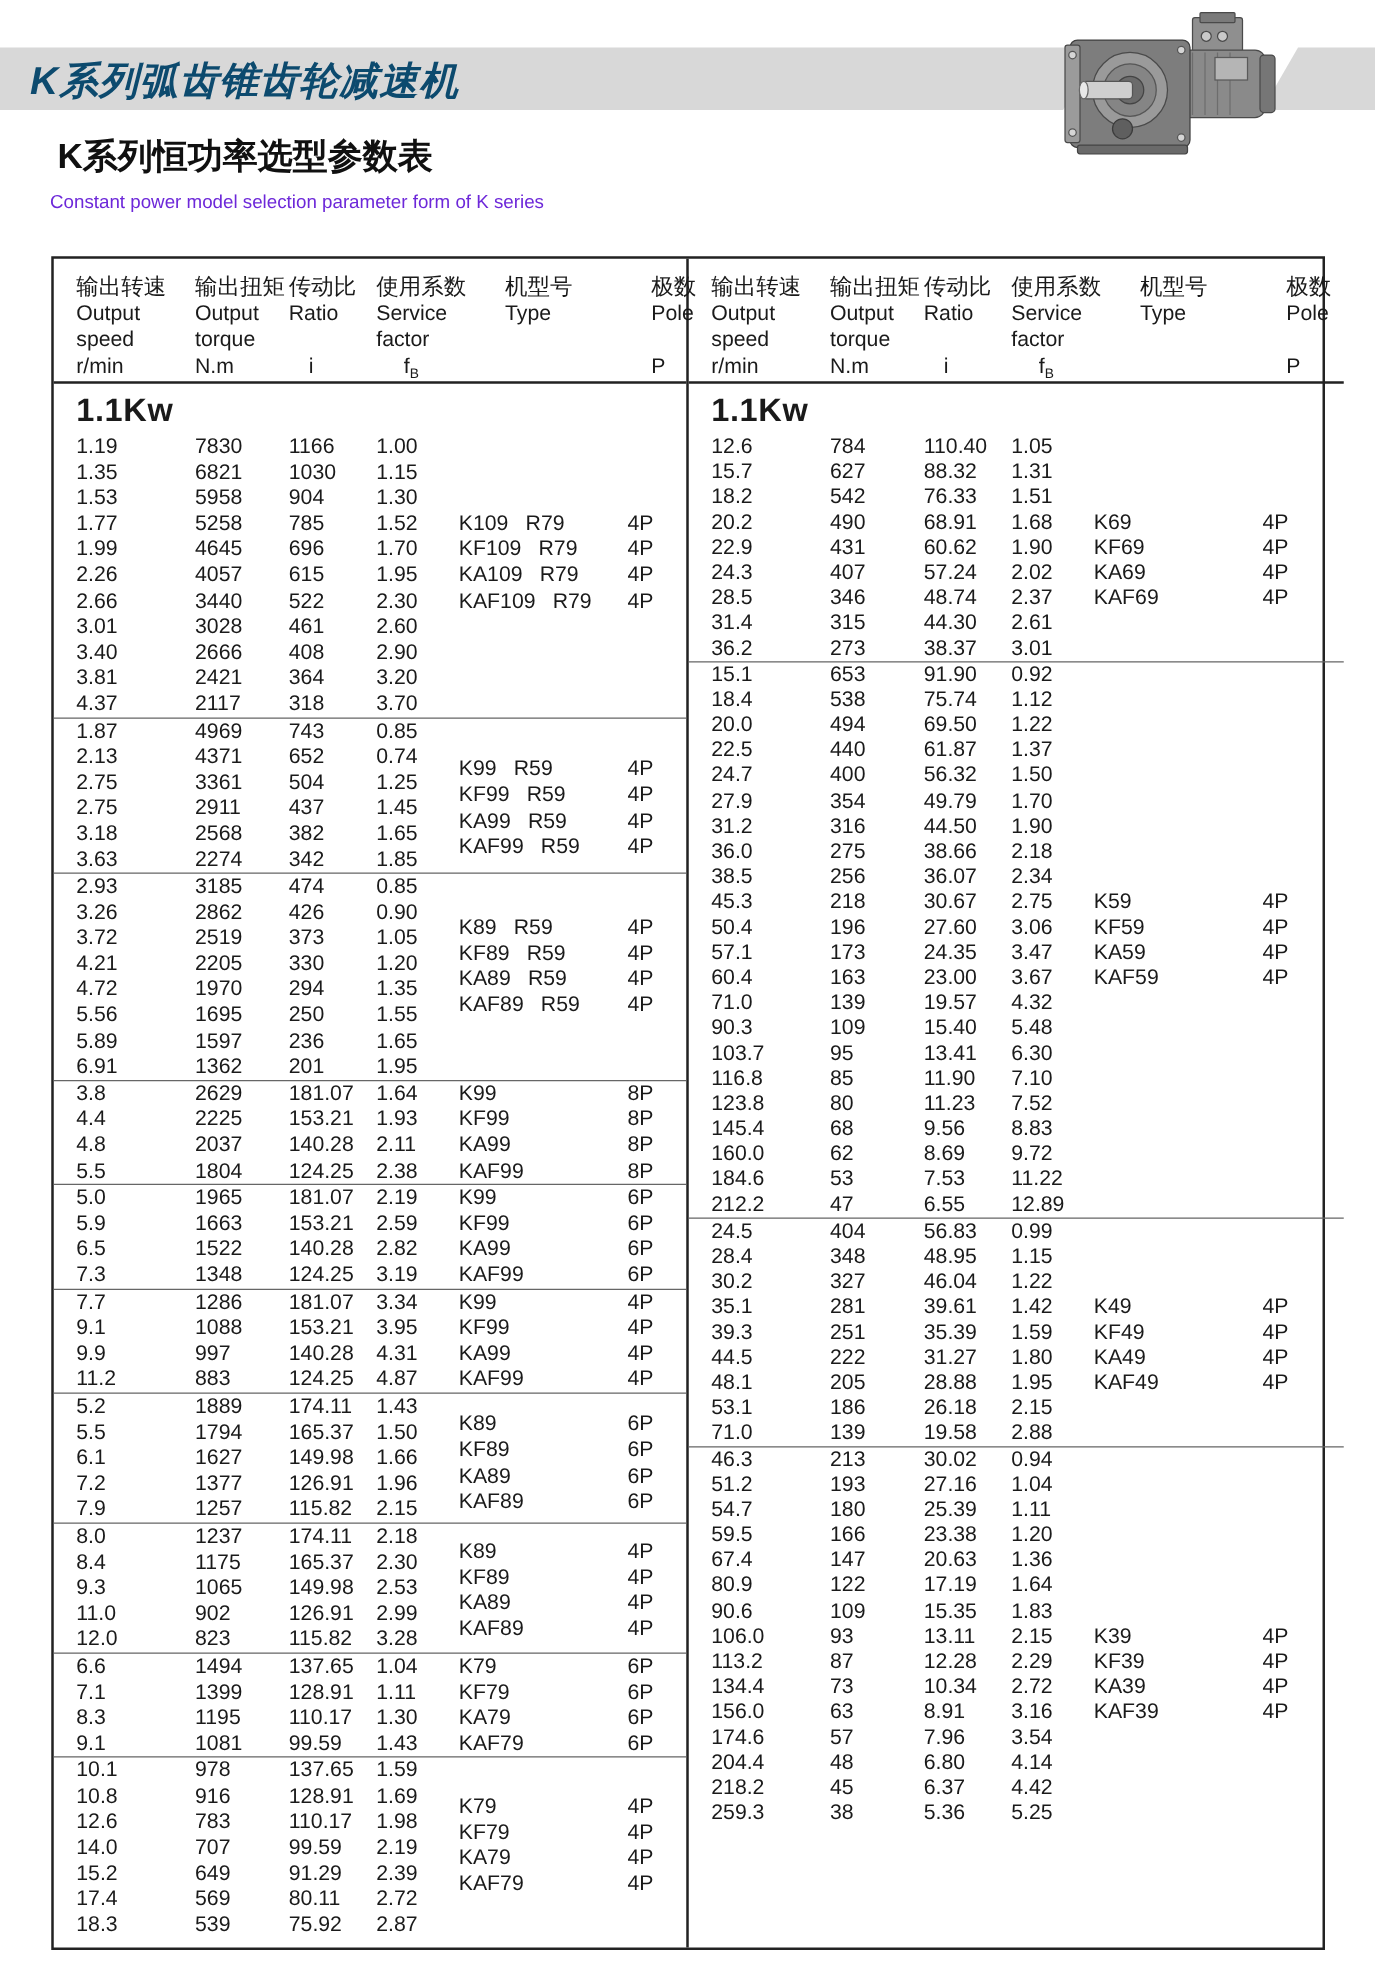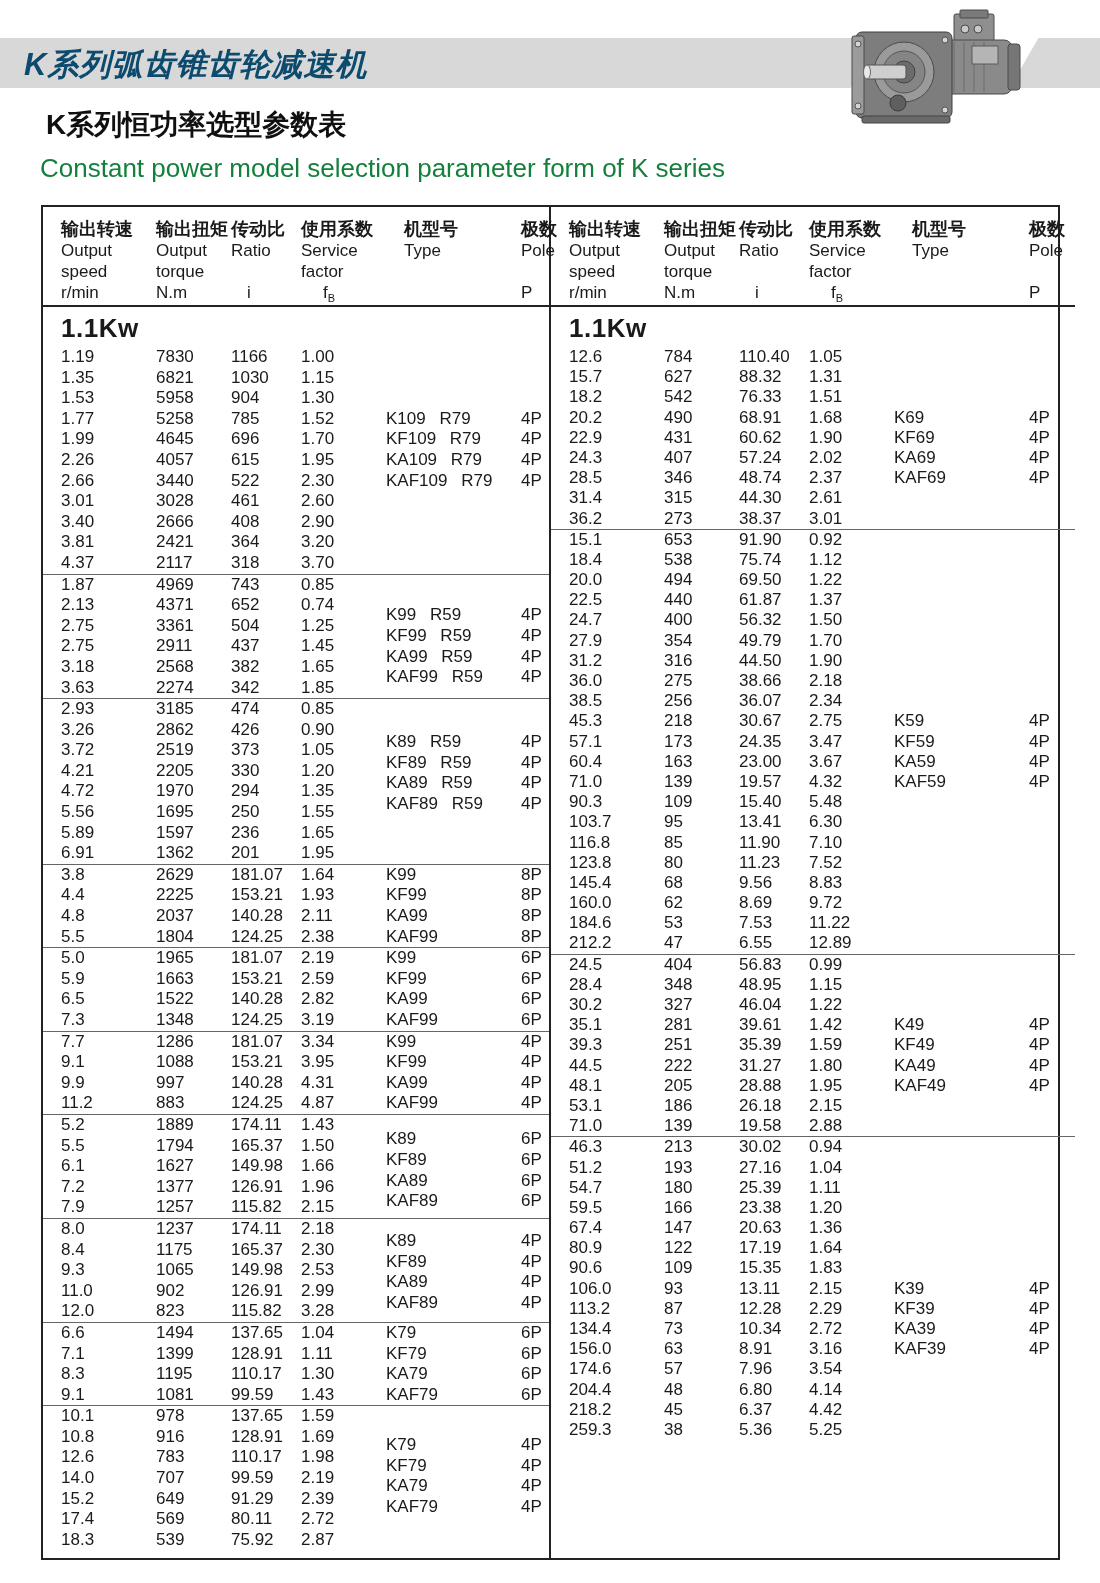--- a/index.html
+++ b/index.html
@@ -10,54 +10,54 @@
   }
   .band{position:absolute;background:#d8d8d8;transform:skewX(-30deg)}
   .band-l{left:-70px;top:38px;width:935px;height:50px}
   .band-r{left:1024px;top:38px;width:160px;height:50px}
   .banner-title{
     position:absolute;left:24px;top:44px;font-size:31px;font-weight:bold;
     font-style:italic;letter-spacing:1px;color:#0c4a6e;white-space:nowrap;
   }
   .gear-img{position:absolute;left:832px;top:4px;width:205px;height:135px}
   .section-title{position:absolute;left:46px;top:106px;font-size:28px;font-weight:bold;color:#101010;white-space:nowrap}
-  .section-sub{position:absolute;left:40px;top:153px;font-size:26px;color:#15803d;white-space:nowrap}
+  .section-sub{position:absolute;left:40px;top:153px;font-size:15px;color:#6d28d9;white-space:nowrap}
 
   .ptable{
     position:absolute;left:41px;top:205px;width:1019px;height:1355px;
     border:2px solid #222;box-sizing:border-box;display:flex;background:#fff;
   }
   .half{position:relative;box-sizing:border-box}
   .half-left{width:508px;border-right:2px solid #222;--rh:20.6px}
   .half-right{flex:1;--rh:20.2px}
 
   .thead{
     height:100px;border-bottom:2px solid #222;box-sizing:border-box;
     display:grid;grid-template-columns:95px 75px 70px 85px 135px 1fr;
     padding:12px 0 0 18px;align-content:start;
   }
   .hc{font-size:17px;line-height:21px;white-space:nowrap}
-  .hc .zh{font-weight:bold;font-size:18px}
+  .hc .zh{font-weight:normal;font-size:18px}
   .hc .ln{min-height:21px}
   .hc6{text-align:left;padding-right:10px}
   .hc5{padding-left:18px}
   .unit-i{padding-left:16px}
   .unit-fb{padding-left:22px}
   .hc sub{font-size:11px}
 
   .power{height:40px;box-sizing:border-box;padding:6px 0 0 18px;
     font-size:26px;font-weight:bold;letter-spacing:0.5px}
 
   .block{position:relative;border-bottom:1px solid #666}
   .blocks .block:last-child{border-bottom:none}
   .row{
     display:grid;grid-template-columns:95px 75px 70px 85px;
     padding-left:18px;height:var(--rh);line-height:var(--rh);font-size:17px;
   }
-  .types{position:absolute;left:343px;top:0;right:4px}
+  .types{position:absolute;left:324px;top:0;right:4px}
   .tline{display:flex;height:var(--rh);line-height:var(--rh);font-size:17px}
   .tname{width:135px;white-space:pre;word-spacing:9px}
 </style>
 </head>
 <body>
 
 <div class="band band-l"></div>
 <div class="band band-r"></div>
 
 <svg class="gear-img" viewBox="0 0 205 135" xmlns="http://www.w3.org/2000/svg">
@@ -851,20 +851,26 @@
             <div>36.07</div>
             <div>2.34</div>
           </div>
           <div class="row">
             <div>45.3</div>
             <div>218</div>
             <div>30.67</div>
             <div>2.75</div>
           </div>
           <div class="row">
+            <div>50.4</div>
+            <div>196</div>
+            <div>27.60</div>
+            <div>3.06</div>
+          </div>
+          <div class="row">
             <div>57.1</div>
             <div>173</div>
             <div>24.35</div>
             <div>3.47</div>
           </div>
           <div class="row">
             <div>60.4</div>
             <div>163</div>
             <div>23.00</div>
             <div>3.67</div>

